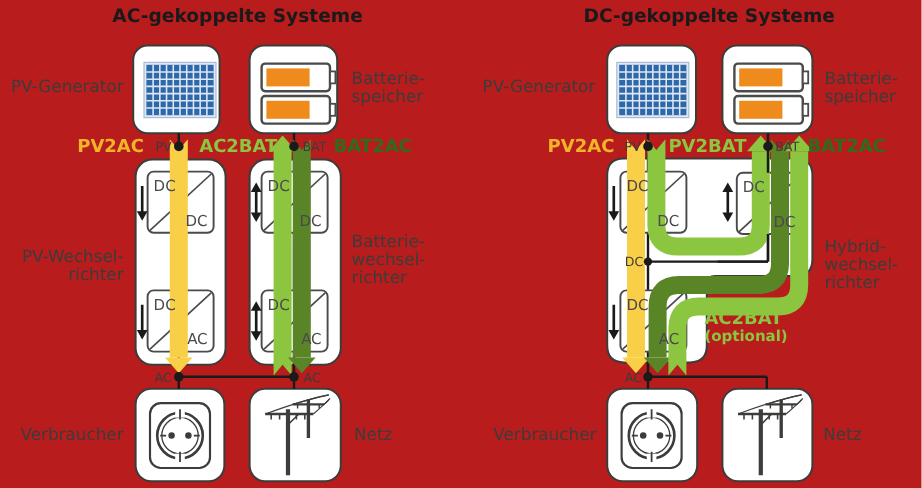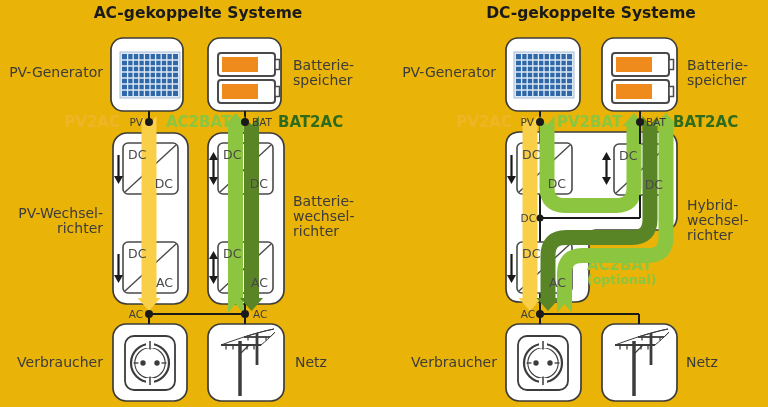--- a/index.html
+++ b/index.html
@@ -1,16 +1,16 @@
 <!DOCTYPE html>
 <html><head>
 <meta charset="utf-8">
 <style>
   html,body{margin:0;padding:0;background:#ffffff;}
-  .canvas{position:relative;width:768px;height:407px;background:#eab308;overflow:hidden;}
+  .canvas{position:relative;width:768px;height:407px;background:#b91c1c;overflow:hidden;}
   svg{display:block;}
   text{font-family:"DejaVu Sans","Liberation Sans",sans-serif;}
   .lbl{fill:#3c3c3b;font-size:14px;}
   .node-lbl{fill:#3c3c3b;font-size:10.5px;}
   .conv-lbl{fill:#4a4a4a;font-size:12.5px;}
   .title{fill:#1a1a1a;font-size:15.5px;font-weight:bold;}
   .flow{font-size:15px;font-weight:bold;}
   .flow-sm{font-size:12.5px;font-weight:bold;}
 </style>
 </head>

